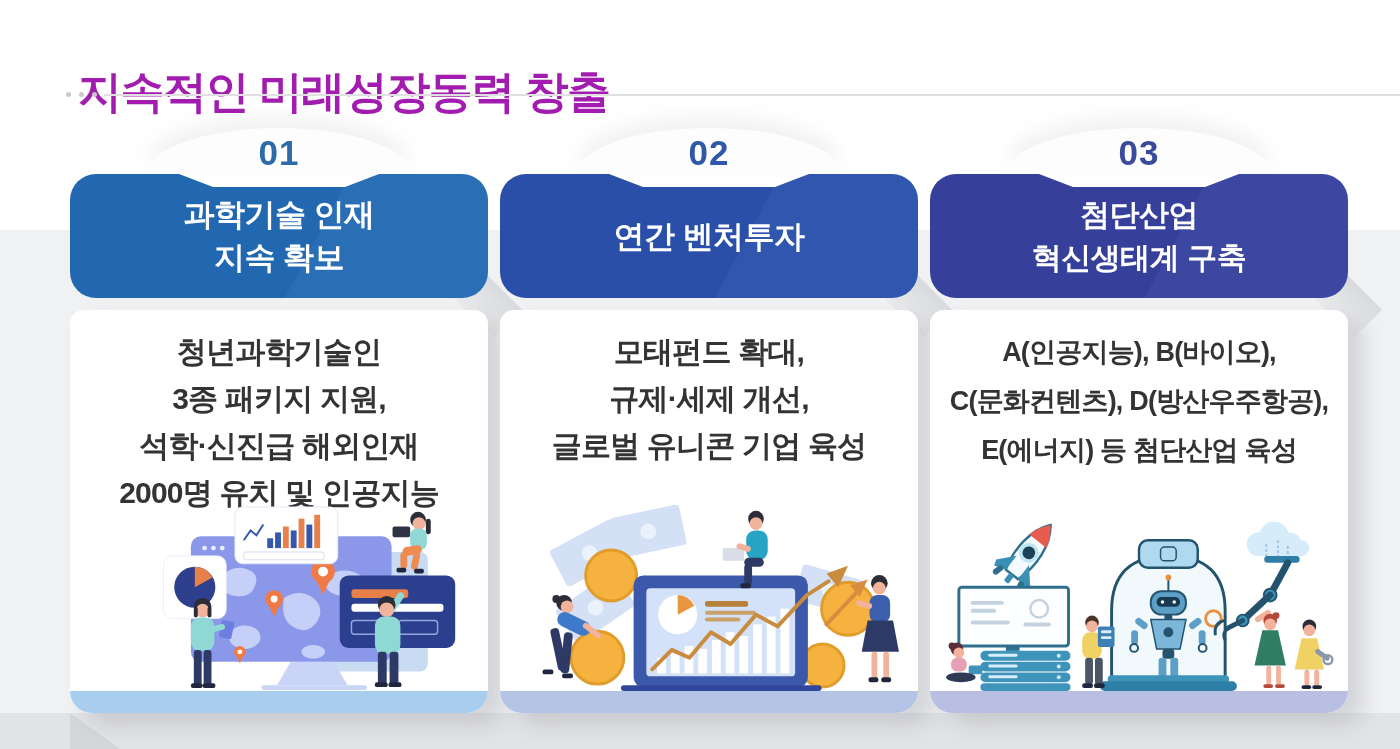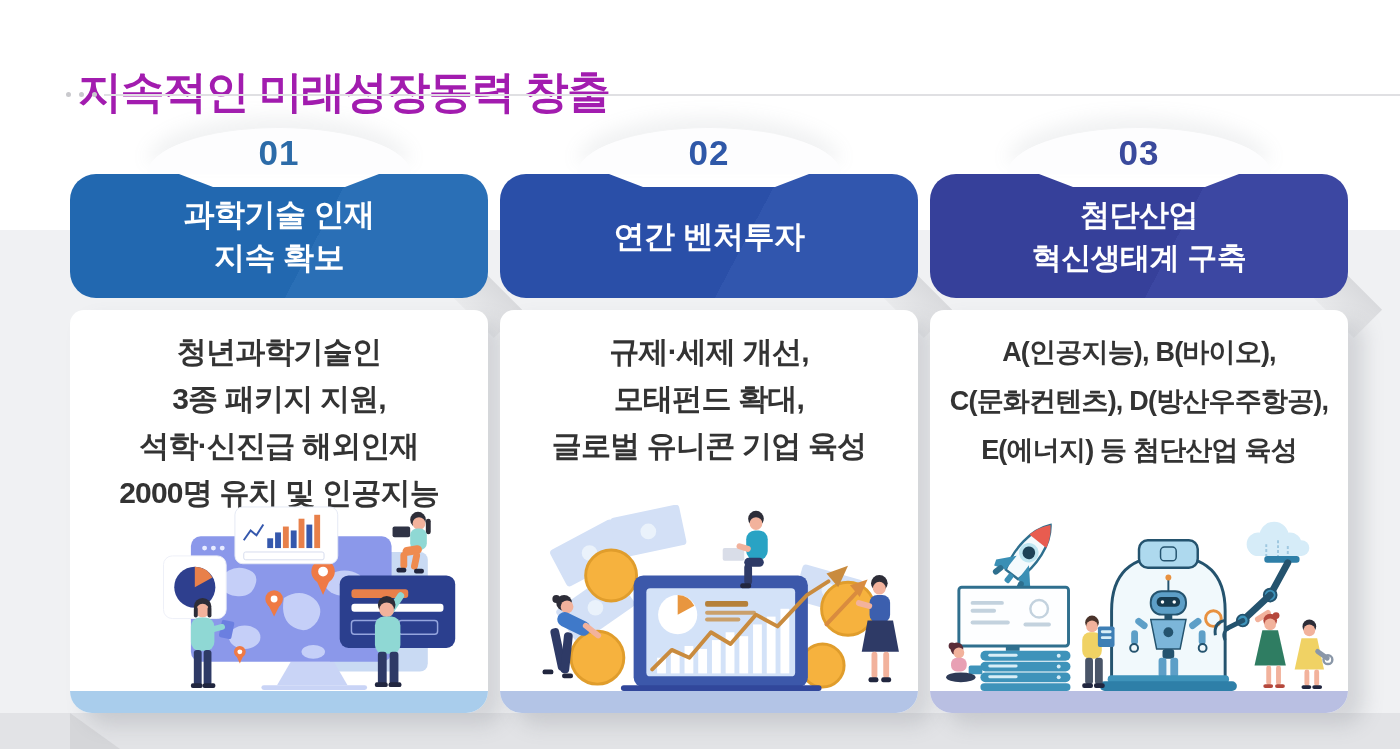--- a/index.html
+++ b/index.html
@@ -185,22 +185,22 @@
   <div class="card p2 c2">
     <div class="corner-shadow"></div>
     <div class="arch">
       <div class="num">02</div>
     </div>
     <div class="hdr">
       <div class="line">연간 벤처투자</div>
     </div>
     <div class="body">
       <div class="btext">
+        <div>모태펀드 확대,</div>
         <div>규제·세제 개선,</div>
-        <div>모태펀드 확대,</div>
         <div>글로벌 유니콘 기업 육성</div>
       </div>
       <div class="illus">
         <svg viewBox="0 0 420 190" preserveAspectRatio="xMidYMax meet">
 
           <g fill="#d3e0f6">
             <rect x="52" y="28" width="72" height="42" rx="4" transform="rotate(-28 88 49)"></rect>
             <rect x="112" y="6" width="72" height="42" rx="4" transform="rotate(-12 148 27)"></rect>
             <rect x="58" y="84" width="72" height="42" rx="4" transform="rotate(-35 94 105)"></rect>
             <rect x="300" y="68" width="64" height="38" rx="4" transform="rotate(16 332 87)"></rect>

